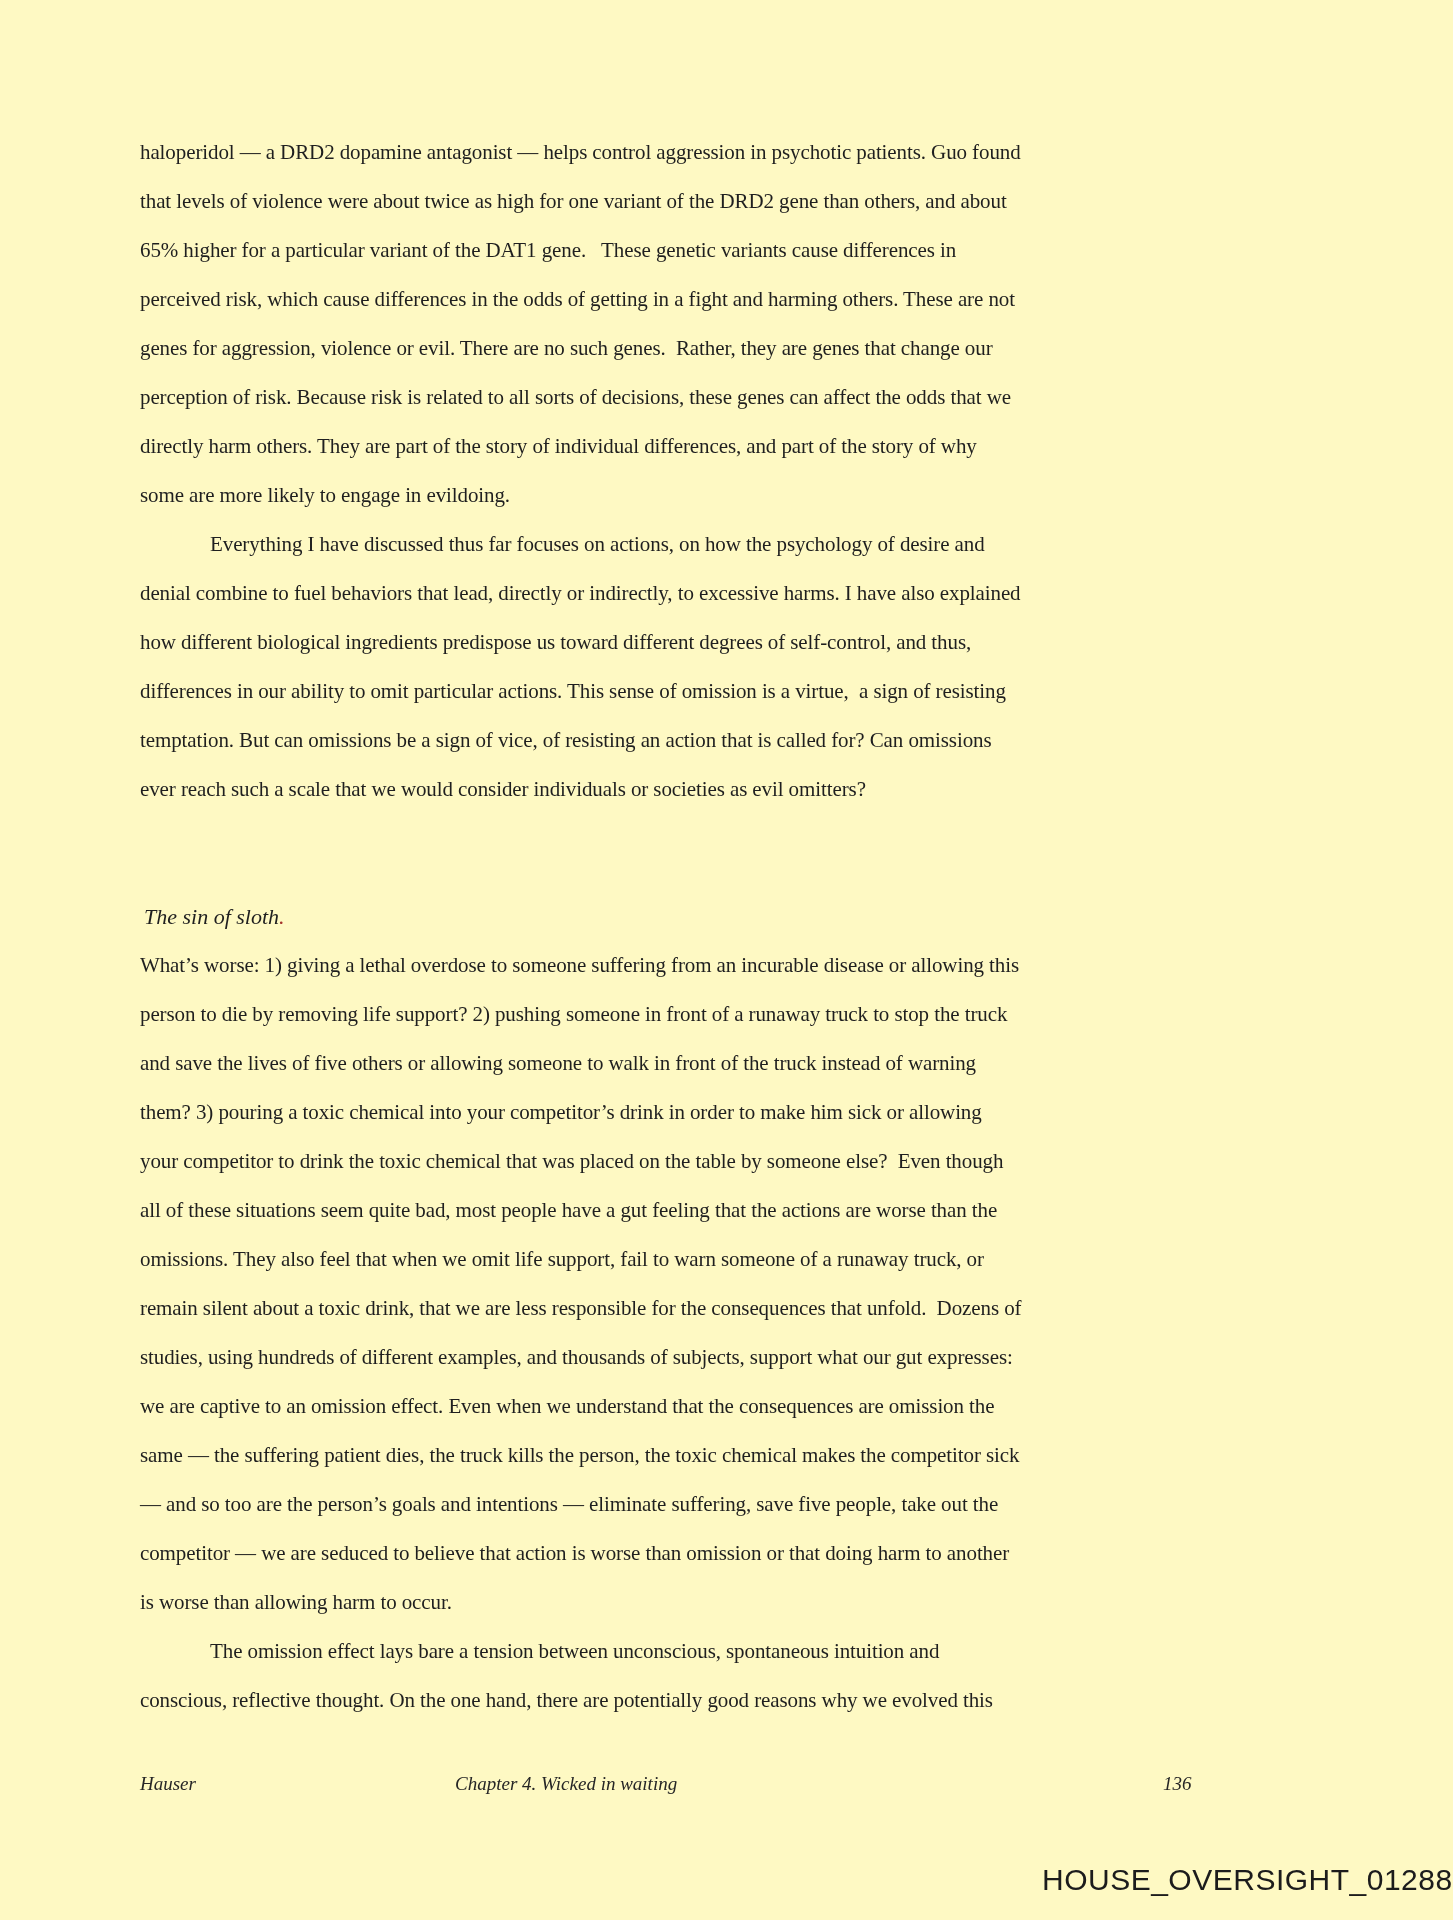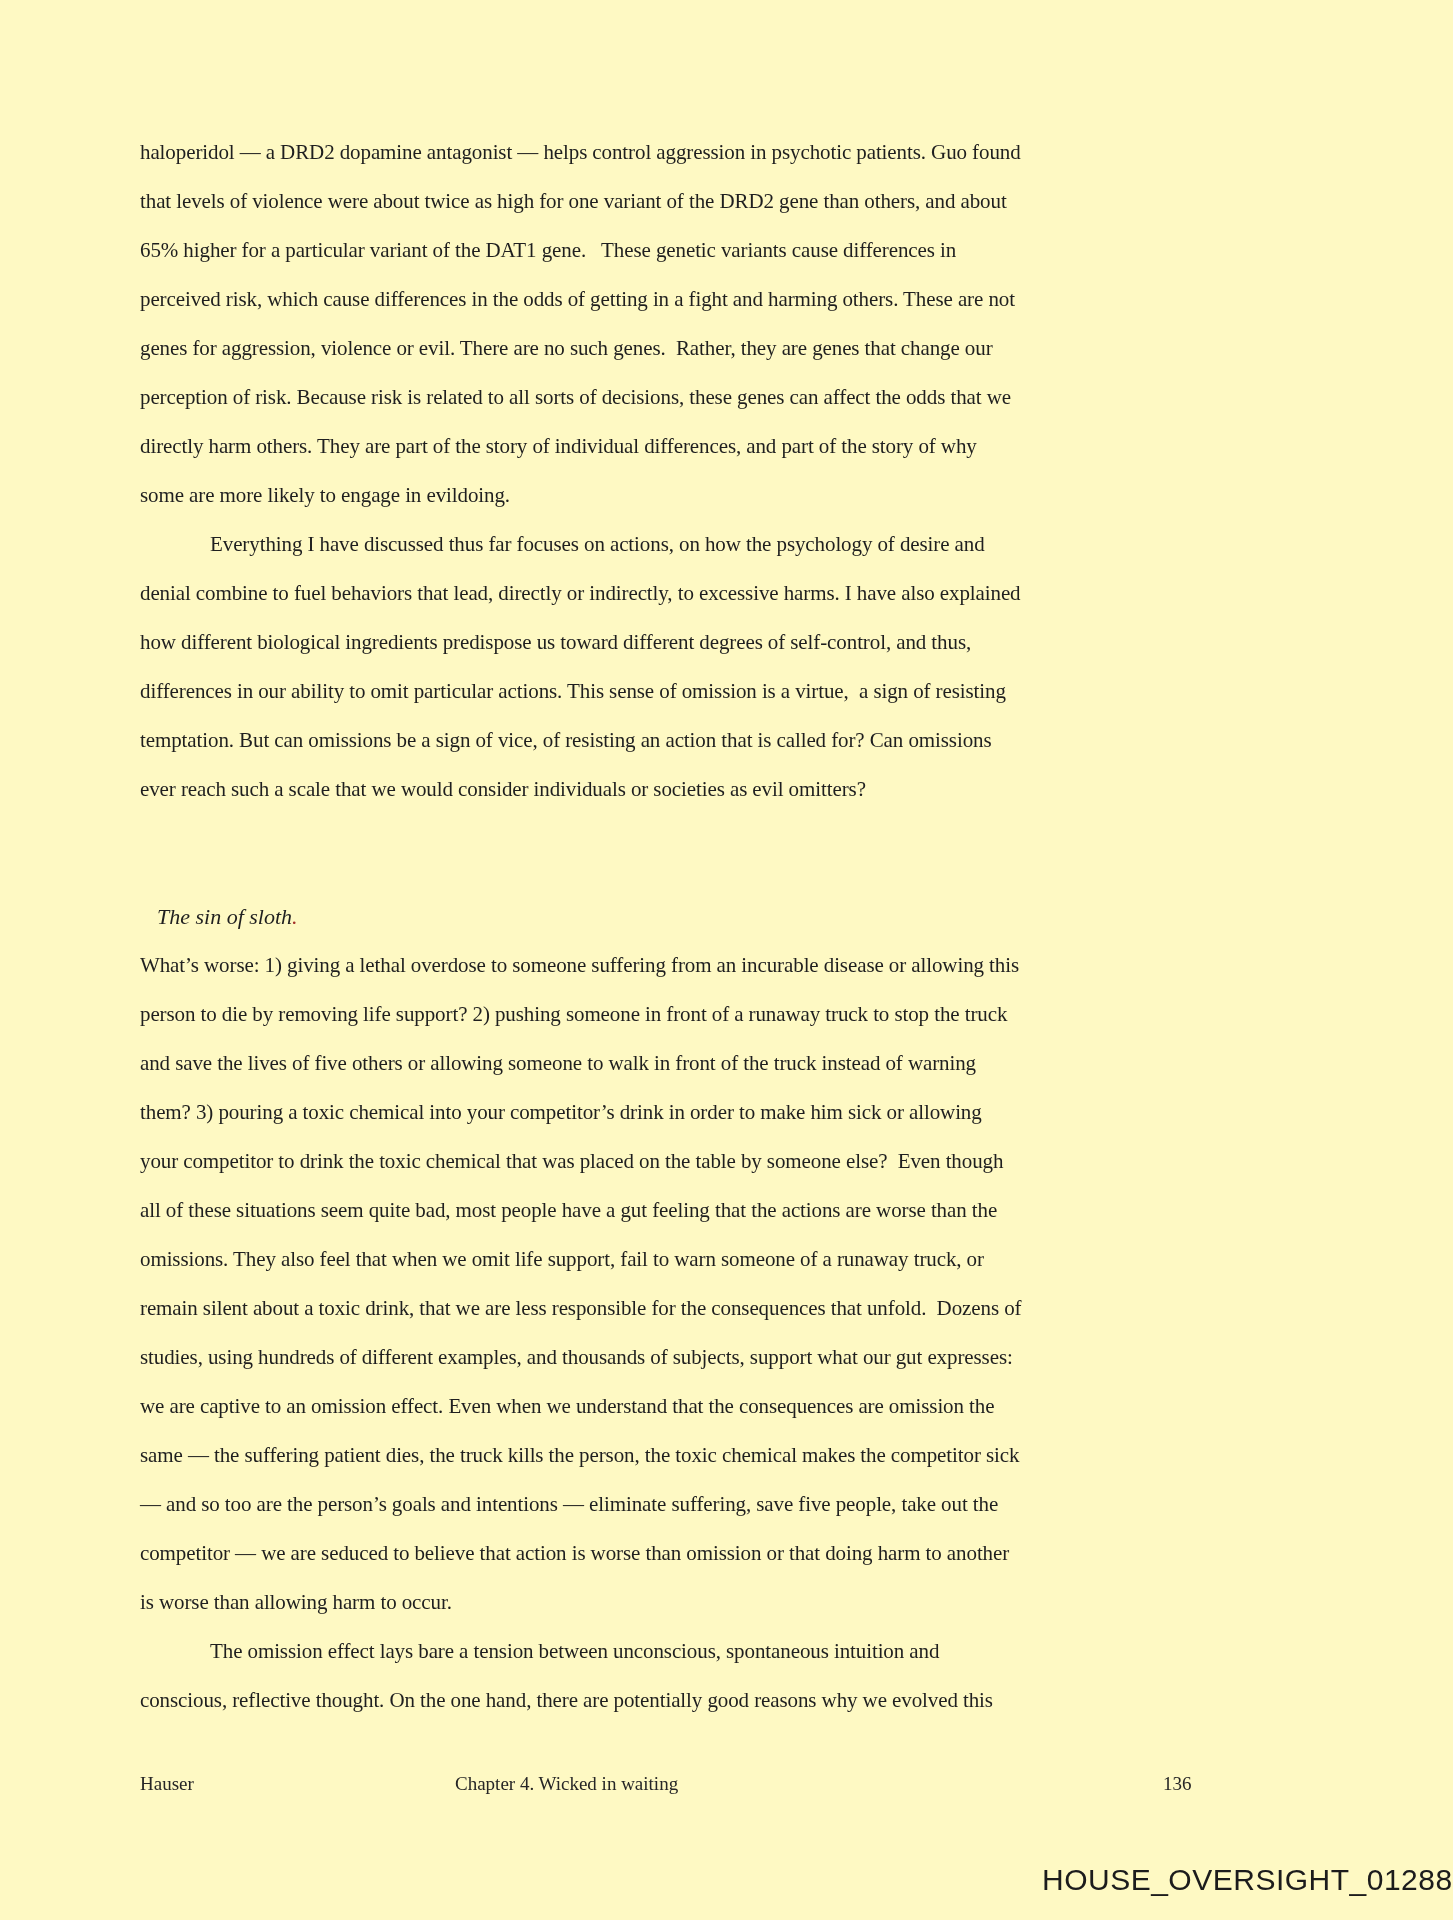--- a/index.html
+++ b/index.html
@@ -22,37 +22,38 @@
   .para { margin: 0; padding: 0; }
   .line {
     white-space: pre;
     font-size: 21px;
     line-height: 49px;
     height: 49px;
     letter-spacing: -0.1px;
   }
   .indent { text-indent: 70px; }
   .heading {
-    margin: 78px 0 0 17px;
+    margin: 78px 0 0 4px;
     padding: 0;
     font-weight: normal;
     font-style: italic;
     font-size: 22px;
     line-height: 49px;
     height: 49px;
     white-space: pre;
   }
   .h-period { color: #a5342c; }
   .em { }
   .footer {
     position: absolute;
     top: 1772px;
     left: 0;
     width: 100%;
     height: 30px;
+    font-style: italic;
     font-size: 19px;
     line-height: 24px;
     color: #262626;
   }
   .f-author  { position: absolute; left: 140px;  }
   .f-chapter { position: absolute; left: 455px;  }
   .f-page    { position: absolute; left: 1163px; }
   .bates {
     position: absolute;
     top: 1862px;

